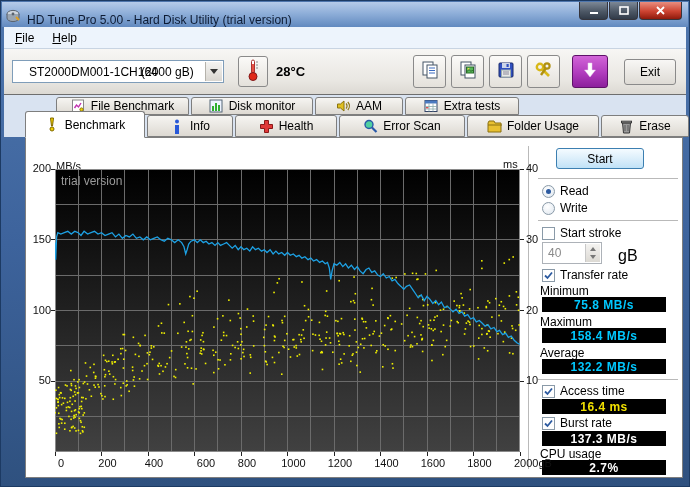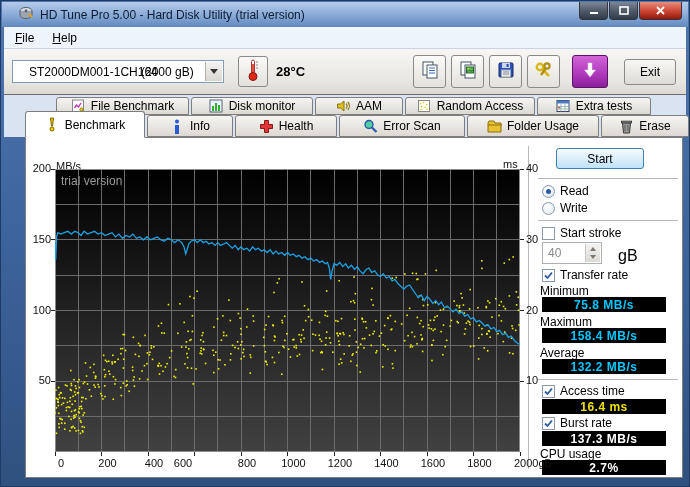--- a/index.html
+++ b/index.html
@@ -10,21 +10,21 @@
     position:relative; width:690px; height:487px;
     background: linear-gradient(180deg,#4e76ad 0%,#3d639c 50%,#2f517f 100%);
     border:1px solid #1c3a63;
     overflow:hidden;
   }
 
   
   .titlebar {
     position:absolute; left:1px; top:1px; right:1px; height:25px;
     background: linear-gradient(180deg,#b5cbe9 0%,#8fafd9 45%,#6189bf 100%);
-    display:flex; align-items:center; padding-left:16px;
+    display:flex; align-items:flex-end; padding-left:3px;
   }
   .title-text { font-size:12px; color:#0d1b33; margin-left:6px; white-space:nowrap; }
   .caption-buttons { position:absolute; top:0; right:6px; display:flex; gap:1px; }
   .cap-btn {
     width:29px; height:18px; display:flex; align-items:center; justify-content:center;
     border:1px solid #35343b; border-top:none; border-radius:0 0 4px 4px;
     background: linear-gradient(180deg,#7d8896 0%,#4d5866 55%,#313b49 100%);
     cursor:default;
   }
   .cap-btn.close { width:43px; background: linear-gradient(180deg,#e98e7f 0%,#cc4331 55%,#8f1a0c 100%); }
@@ -280,37 +280,20 @@
         <span>Disk monitor</span>
       </div>
       <div class="tab" style="width:88px">
         <span class="tab-icon">
           <svg width="15" height="14" viewBox="0 0 15 14">
               <path d="M1.5 5 h3 L8 2 v10 L4.5 9 h-3 Z" fill="#e0c020" stroke="#8a7410"></path>
               <path d="M10 4.5 a3.5 3.5 0 0 1 0 5 M11.8 3 a6 6 0 0 1 0 8" fill="none" stroke="#8a7410" stroke-width="1.2"></path>
             </svg>
         </span>
         <span>AAM</span>
-      </div>
-      <div class="tab" style="width:130px">
-        <span class="tab-icon">
-          <svg width="14" height="14" viewBox="0 0 14 14">
-              <rect x="1.5" y="1.5" width="11" height="11" fill="#fffef0" stroke="#888"></rect>
-              <g fill="#d8c020">
-                <rect x="3" y="4" width="1.2" height="1.2"></rect>
-                <rect x="6" y="3" width="1.2" height="1.2"></rect>
-                <rect x="9" y="5" width="1.2" height="1.2"></rect>
-                <rect x="4" y="7" width="1.2" height="1.2"></rect>
-                <rect x="7.5" y="8" width="1.2" height="1.2"></rect>
-                <rect x="9.5" y="9.5" width="1.2" height="1.2"></rect>
-                <rect x="3.5" y="10" width="1.2" height="1.2"></rect>
-              </g>
-            </svg>
-        </span>
-        <span>Random Access</span>
       </div>
       <div class="tab" style="width:114px">
         <span class="tab-icon">
           <svg width="14" height="14" viewBox="0 0 14 14">
               <rect x="1" y="1.5" width="12" height="11" fill="#fff" stroke="#346"></rect>
               <rect x="1" y="1.5" width="12" height="3" fill="#4a7ac0"></rect>
               <path d="M5 4.5 v8 M9 4.5 v8 M1 7.5 h12 M1 10 h12" stroke="#8aa" stroke-width="0.8"></path>
               <rect x="2" y="8" width="2.4" height="1.4" fill="#e05050"></rect>
             </svg>
         </span>
@@ -1038,21 +1021,21 @@
       <span class="tick-label" style="left:500px;top:165.5px">20</span>
       <span class="tick-mark" style="left:494px;top:172px;width:4px;height:1px"></span>
       <span class="tick-label" style="left:500px;top:236.25px">10</span>
       <span class="tick-mark" style="left:494px;top:242.75px;width:4px;height:1px"></span>
       <span class="tick-label" style="left:15px;top:319px;width:40px;text-align:center">0</span>
       <span class="tick-mark" style="left:28.5px;top:314px;width:1px;height:4px"></span>
       <span class="tick-label" style="left:61.5px;top:319px;width:40px;text-align:center">200</span>
       <span class="tick-mark" style="left:75px;top:314px;width:1px;height:4px"></span>
       <span class="tick-label" style="left:108px;top:319px;width:40px;text-align:center">400</span>
       <span class="tick-mark" style="left:121.5px;top:314px;width:1px;height:4px"></span>
-      <span class="tick-label" style="left:137px;top:319px;width:40px;text-align:center">600</span>
+      <span class="tick-label" style="left:160px;top:319px;width:40px;text-align:center">600</span>
       <span class="tick-mark" style="left:168px;top:314px;width:1px;height:4px"></span>
       <span class="tick-label" style="left:201px;top:319px;width:40px;text-align:center">800</span>
       <span class="tick-mark" style="left:214.5px;top:314px;width:1px;height:4px"></span>
       <span class="tick-label" style="left:247.5px;top:319px;width:40px;text-align:center">1000</span>
       <span class="tick-mark" style="left:261px;top:314px;width:1px;height:4px"></span>
       <span class="tick-label" style="left:294px;top:319px;width:40px;text-align:center">1200</span>
       <span class="tick-mark" style="left:307.5px;top:314px;width:1px;height:4px"></span>
       <span class="tick-label" style="left:340.5px;top:319px;width:40px;text-align:center">1400</span>
       <span class="tick-mark" style="left:354px;top:314px;width:1px;height:4px"></span>
       <span class="tick-label" style="left:387px;top:319px;width:40px;text-align:center">1600</span>

